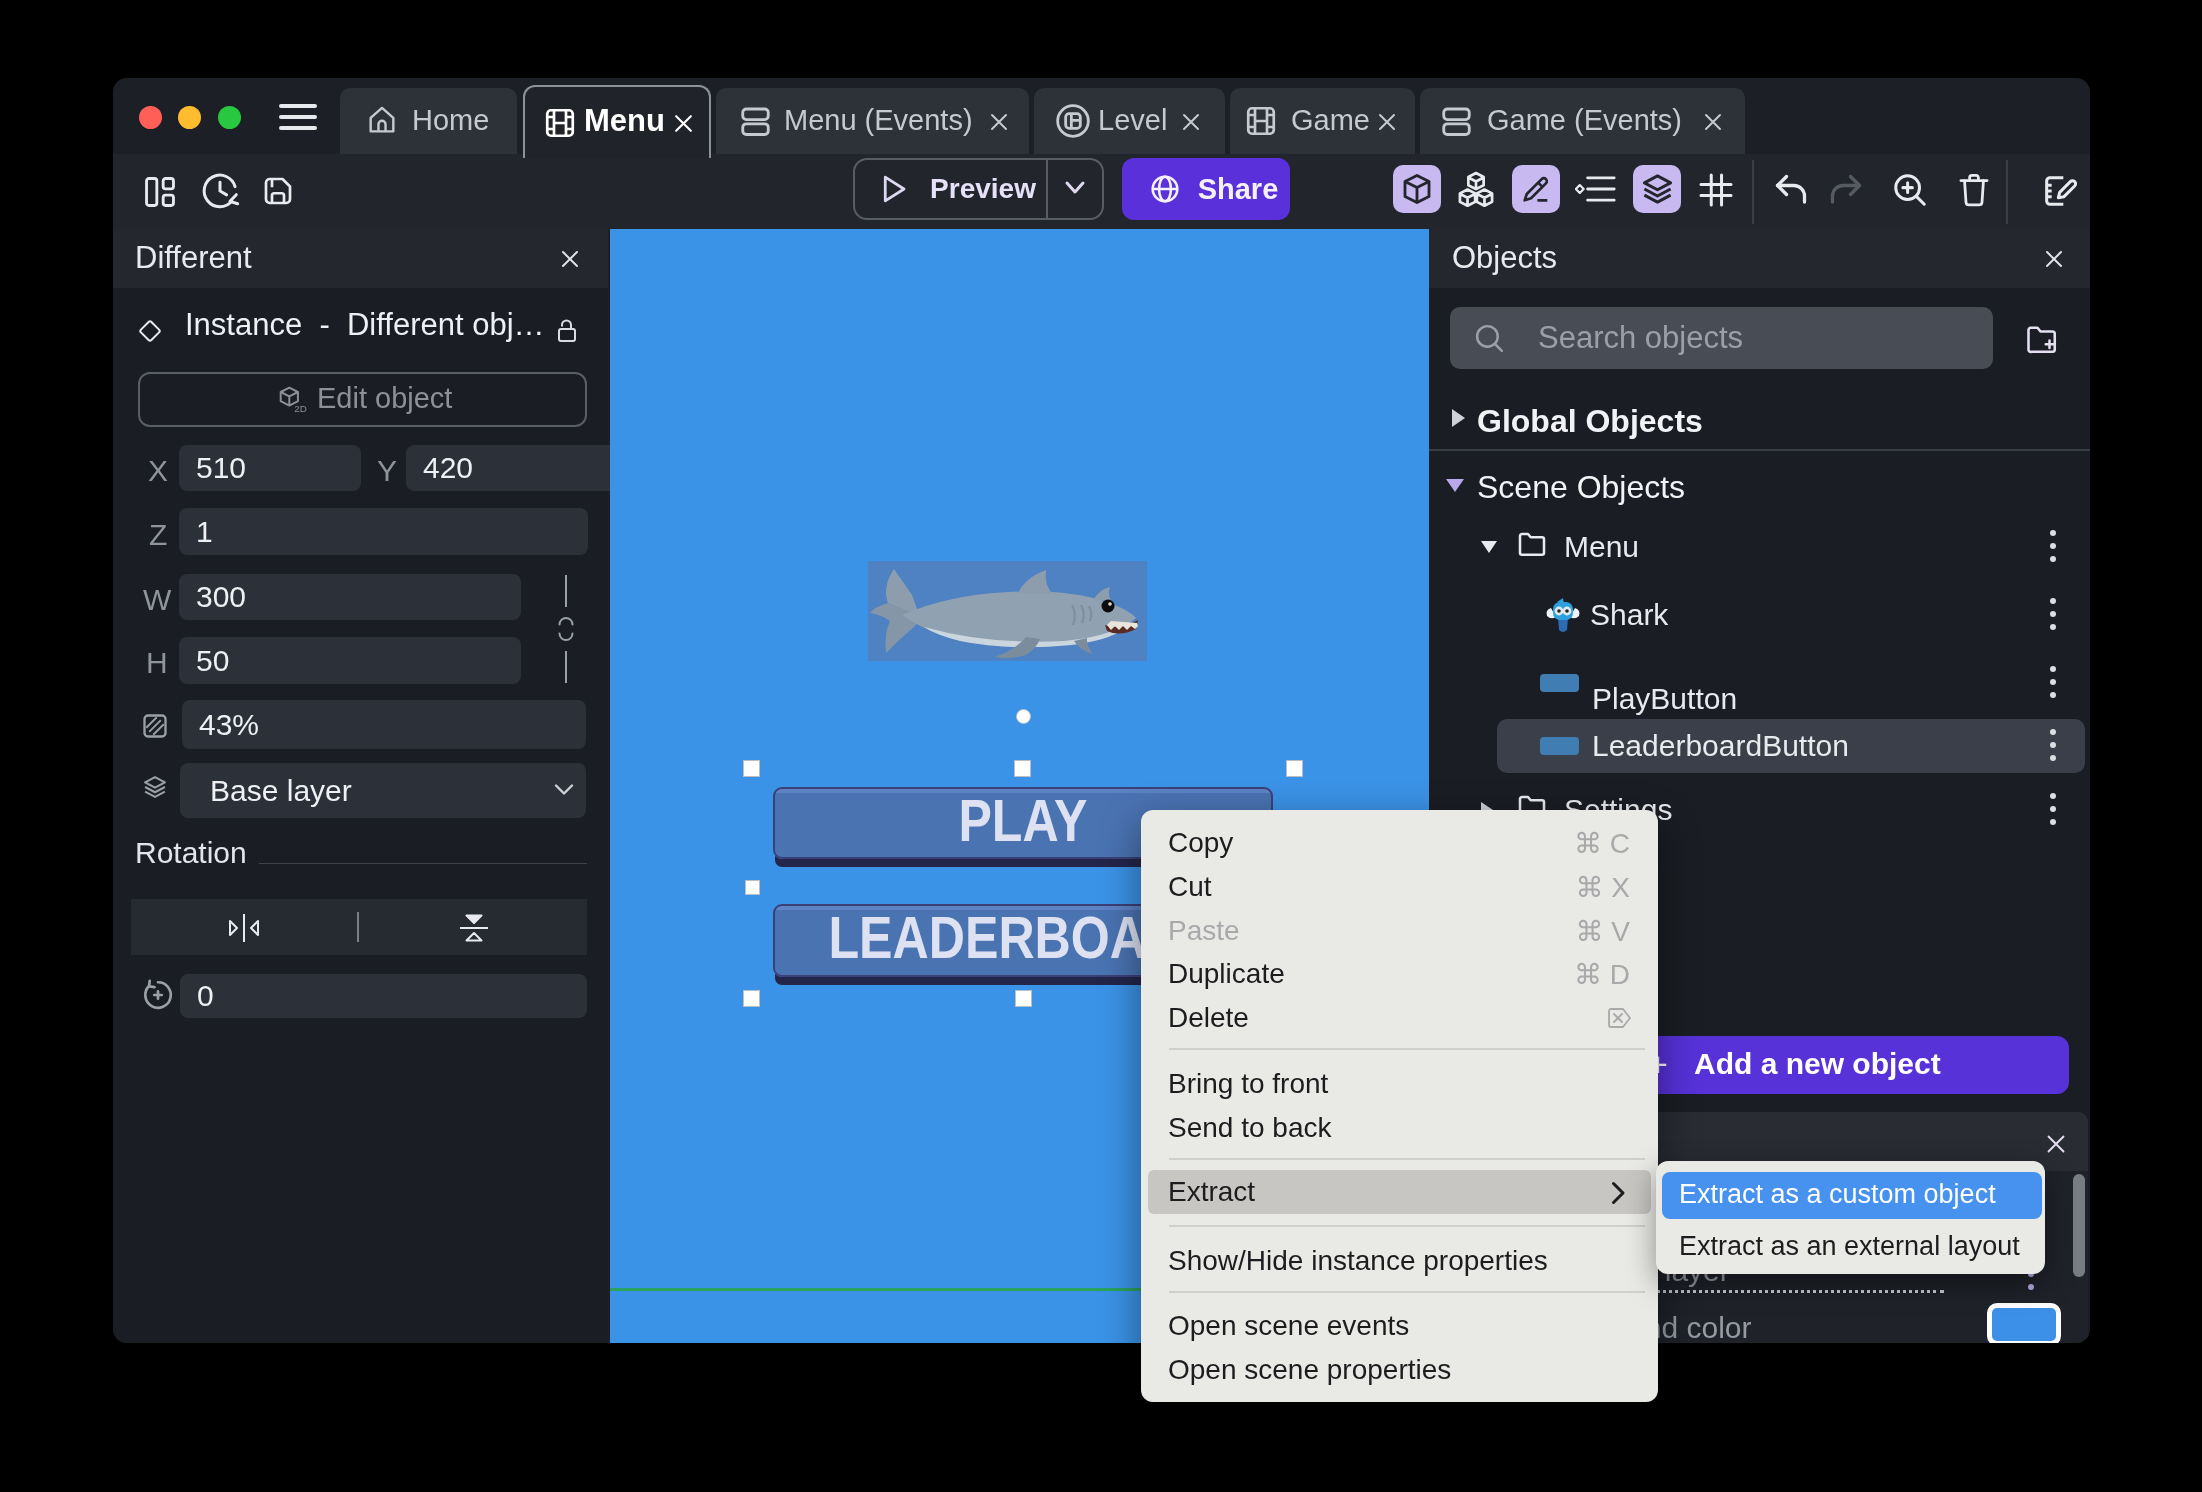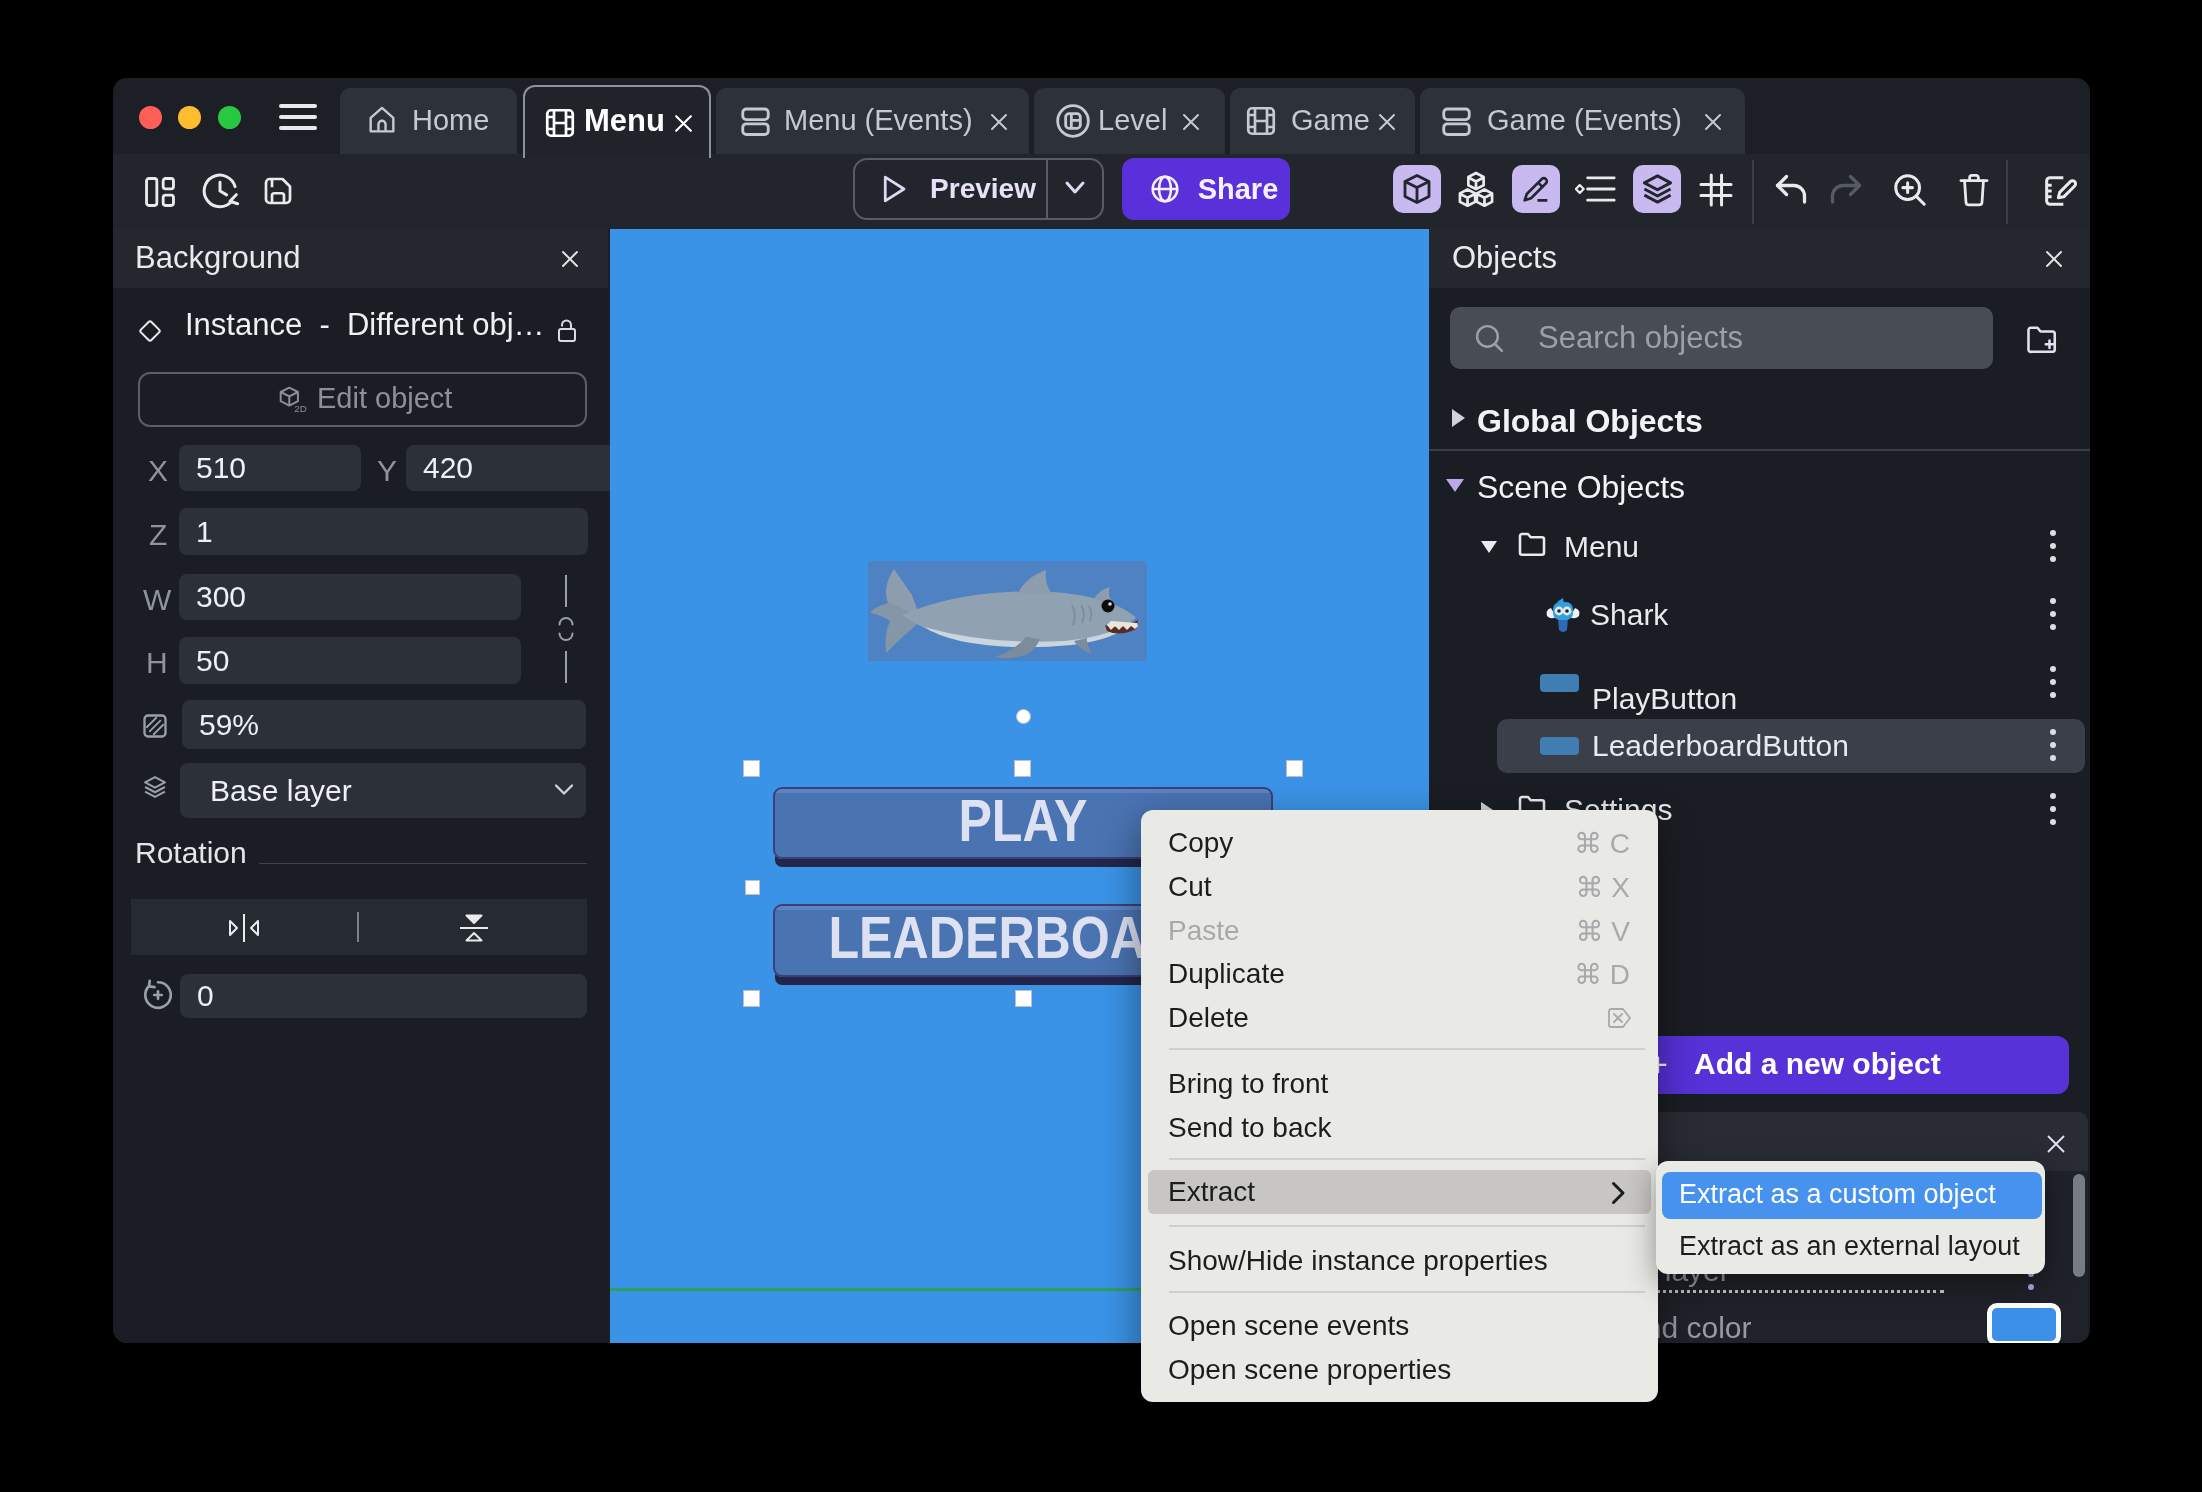--- a/index.html
+++ b/index.html
@@ -213,21 +213,21 @@
     <div class="vsep" style="left:1893px"></div>
     <svg class="icon" style="left:1927px;top:17px" width="40" height="40" viewBox="0 0 24 24" fill="none" stroke="#e8eaee" stroke-width="1.8" stroke-linejoin="round">
       <path d="M14 4 H6 a2 2 0 0 0 -2 2 v12 a2 2 0 0 0 2 2 h8"></path>
       <path d="M4 8.5 h3 M4 12 h3 M4 15.5 h3"></path>
       <path d="M11 16 11.8 12.8 18.2 6.4 a1.8 1.8 0 0 1 2.6 2.6 L14.4 15.4 11 16 Z"></path>
     </svg>
   </div>
 
   <div class="pbody" style="left:0;top:151px;width:495px;height:1114px"></div>
   <div class="phead" style="left:0;top:151px;width:495px">
-    <div class="abs" style="left:22px;top:0;height:59px;line-height:57px;font-size:31px">Background</div>
+    <div class="abs" style="left:22px;top:0;height:59px;line-height:57px;font-size:31px">Different</div>
     <svg class="icon" style="left:448px;top:21px" width="18" height="18" viewBox="0 0 18 18" stroke="#dfe2e6" stroke-width="2" stroke-linecap="round">
         <path d="M2 2 16 16 M16 2 2 16"></path>
       </svg>
   </div>
 
   <svg class="icon" style="left:25px;top:241px" width="24" height="24" viewBox="0 0 24 24" fill="none" stroke="#e8eaee" stroke-width="2">
       <rect x="4.6" y="4.6" width="14.8" height="14.8" rx="2" transform="rotate(45 12 12)"></rect>
     </svg>
   <div class="abs" style="left:72px;top:229px;font-size:31px;color:#eef0f3">Instance&nbsp;&nbsp;-&nbsp;&nbsp;Different obj…</div>
   <svg class="icon" style="left:443px;top:240px" width="22" height="26" viewBox="0 0 22 26" fill="none" stroke="#d9dce2" stroke-width="2">
@@ -268,21 +268,21 @@
       <path d="M12 76 V108"></path>
     <path d="M12 43 a6.5 6.5 0 0 1 6.5 6.5 M12 43 a6.5 6.5 0 0 0 -6.5 6.5" stroke-linecap="round"></path>
     <path d="M12 65 a6.5 6.5 0 0 1 -6.5 -6.5 M12 65 a6.5 6.5 0 0 0 6.5 -6.5" stroke-linecap="round"></path>
   </svg>
 
   <svg class="icon" style="left:28px;top:634px" width="28" height="28" viewBox="0 0 24 24" fill="none" stroke="#9aa0a8" stroke-width="2">
     <rect x="3" y="3" width="18" height="18" rx="3"></rect>
       <path d="M7 17 17 7 M4.5 13.5 13.5 4.5 M10.5 19.5 19.5 10.5" stroke-width="1.6"></path>
   </svg>
   <div class="field" style="left:69px;top:622px;width:404px;height:49px">
-      <span>59%</span>
+      <span>43%</span>
     </div>
 
   <svg class="icon" style="left:28px;top:694px" width="28" height="30" viewBox="0 0 24 24" fill="none" stroke="#9aa0a8" stroke-width="1.8" stroke-linejoin="round">
     <path d="M12 3.5 20.5 8 12 12.5 3.5 8 Z"></path>
       <path d="M3.5 12 12 16.5 20.5 12"></path>
       <path d="M3.5 16 12 20.5 20.5 16"></path>
   </svg>
   <div class="field" style="left:67px;top:685px;width:406px;height:55px">
       <span style="left:30px">Base layer</span>
     <svg class="icon" style="left:373px;top:19px" width="22" height="16" viewBox="0 0 22 16" fill="none" stroke="#cfd2d8" stroke-width="2.4" stroke-linecap="round" stroke-linejoin="round">

